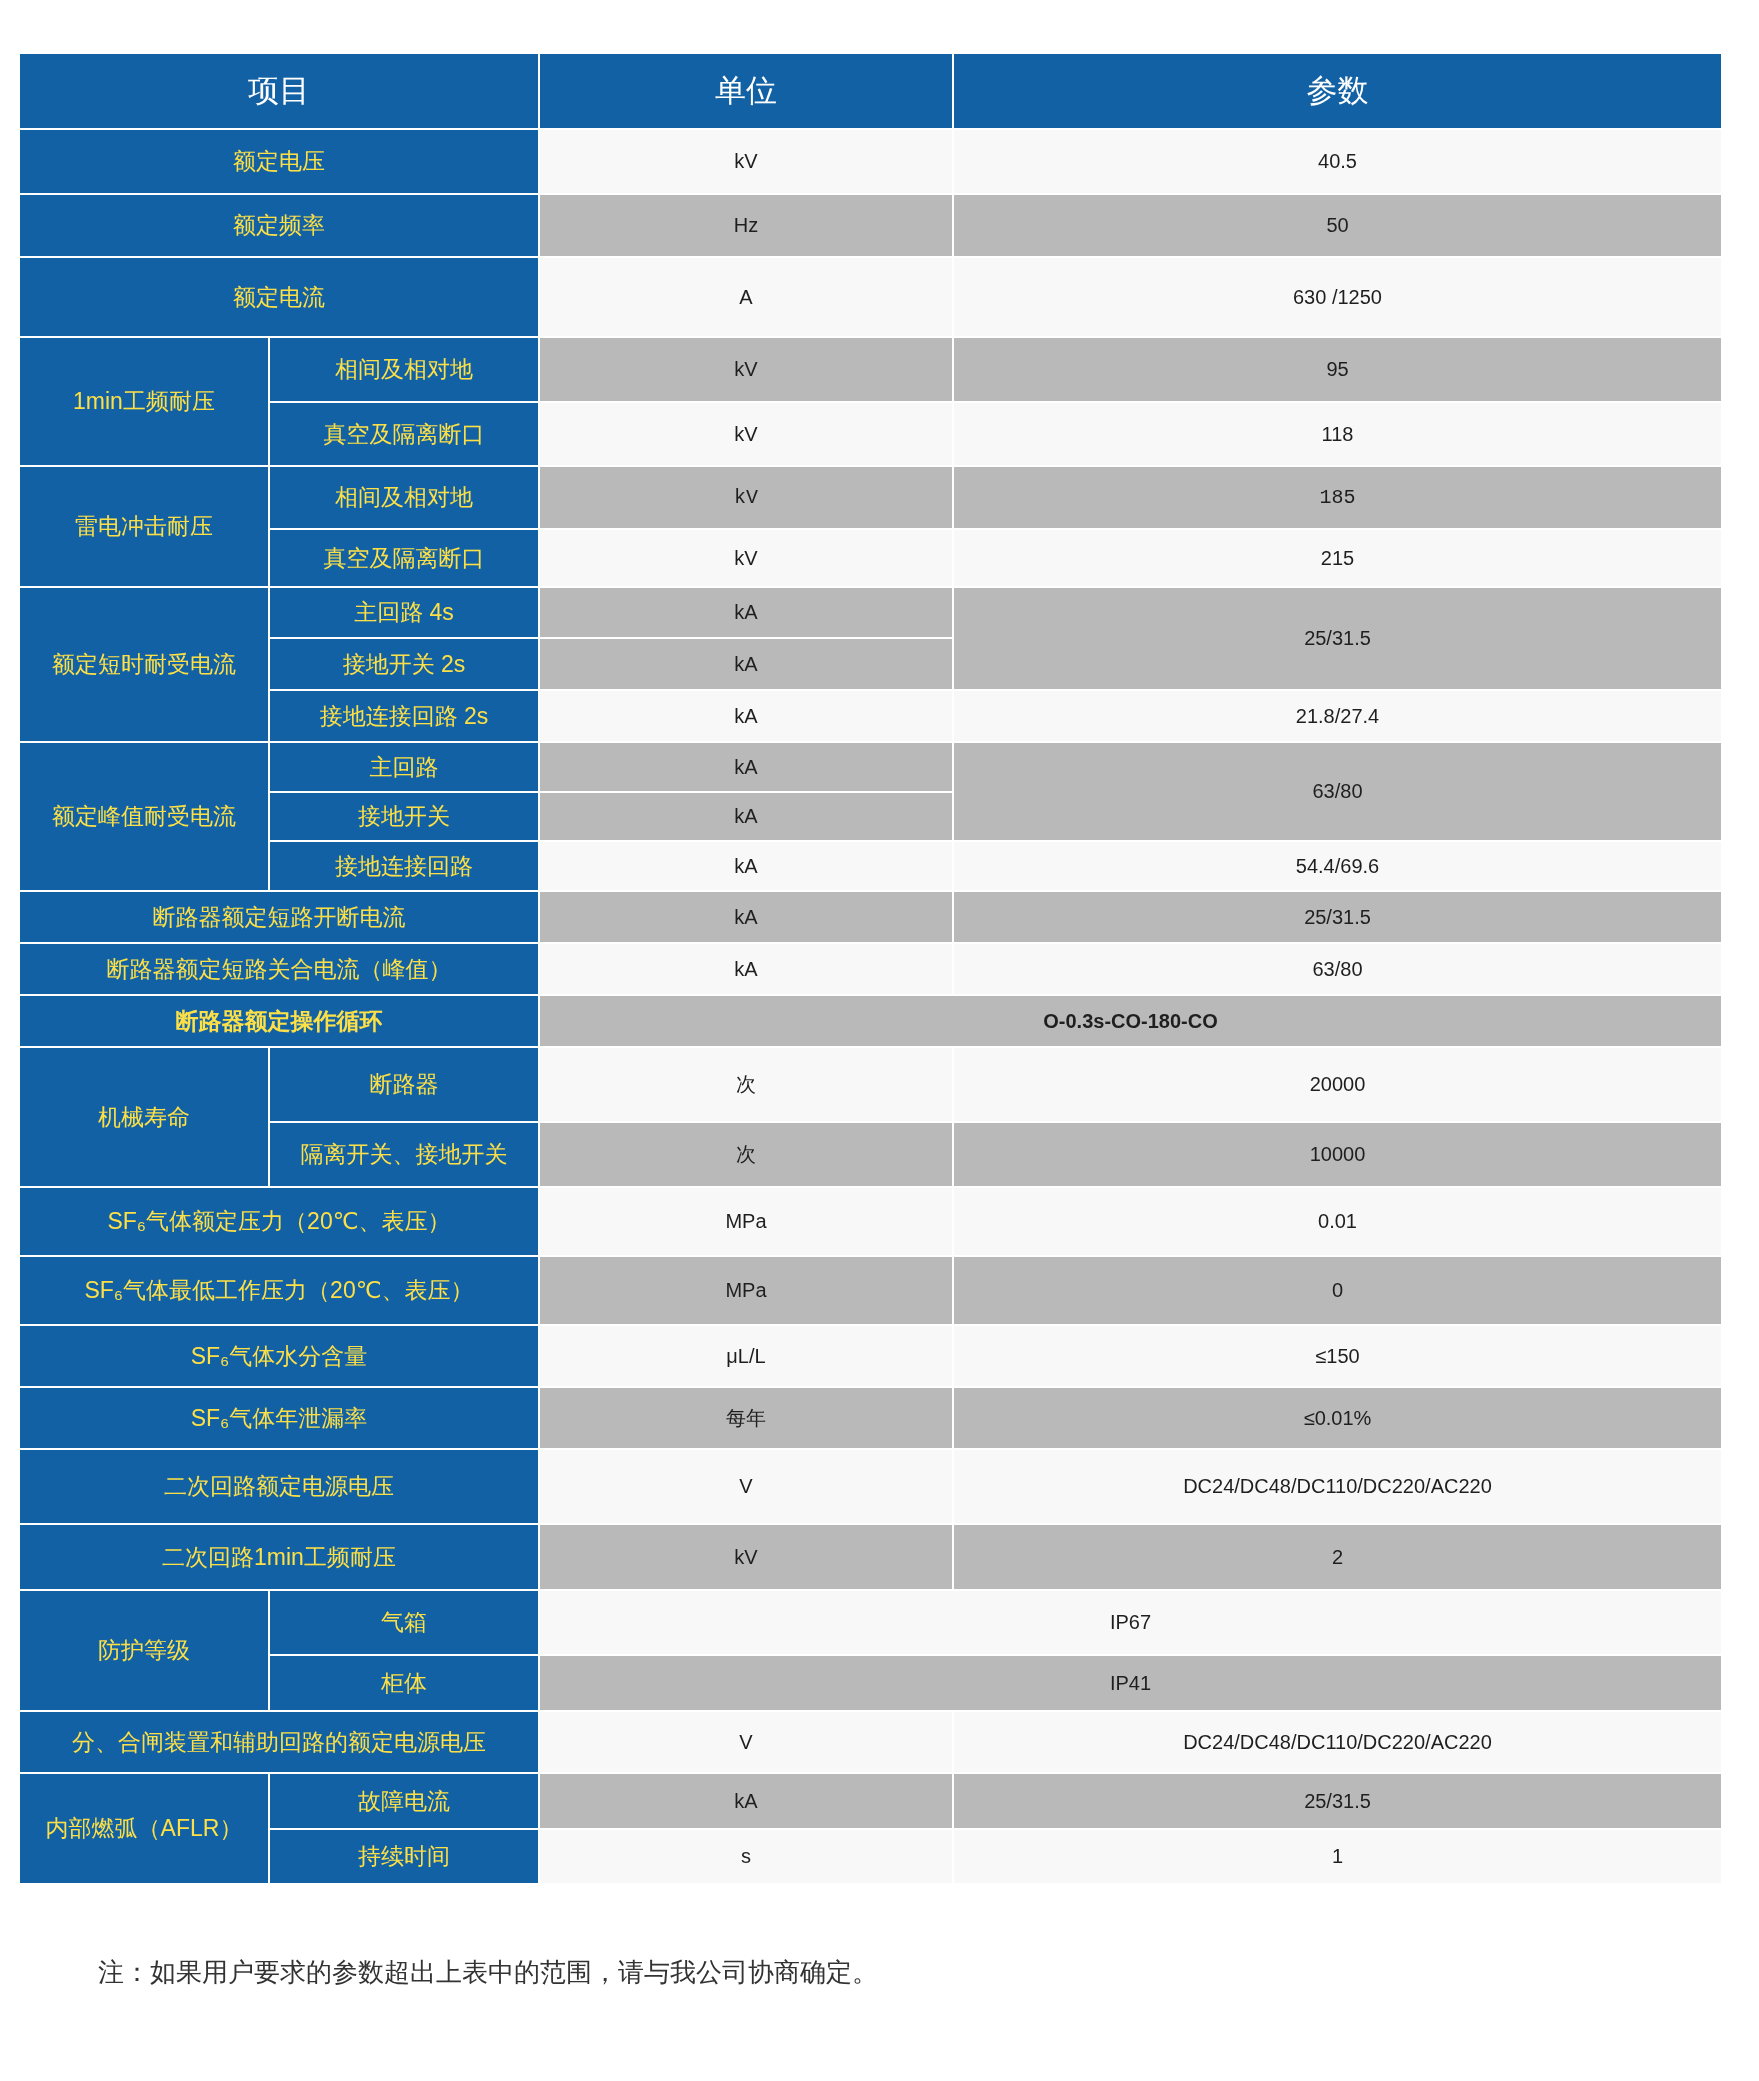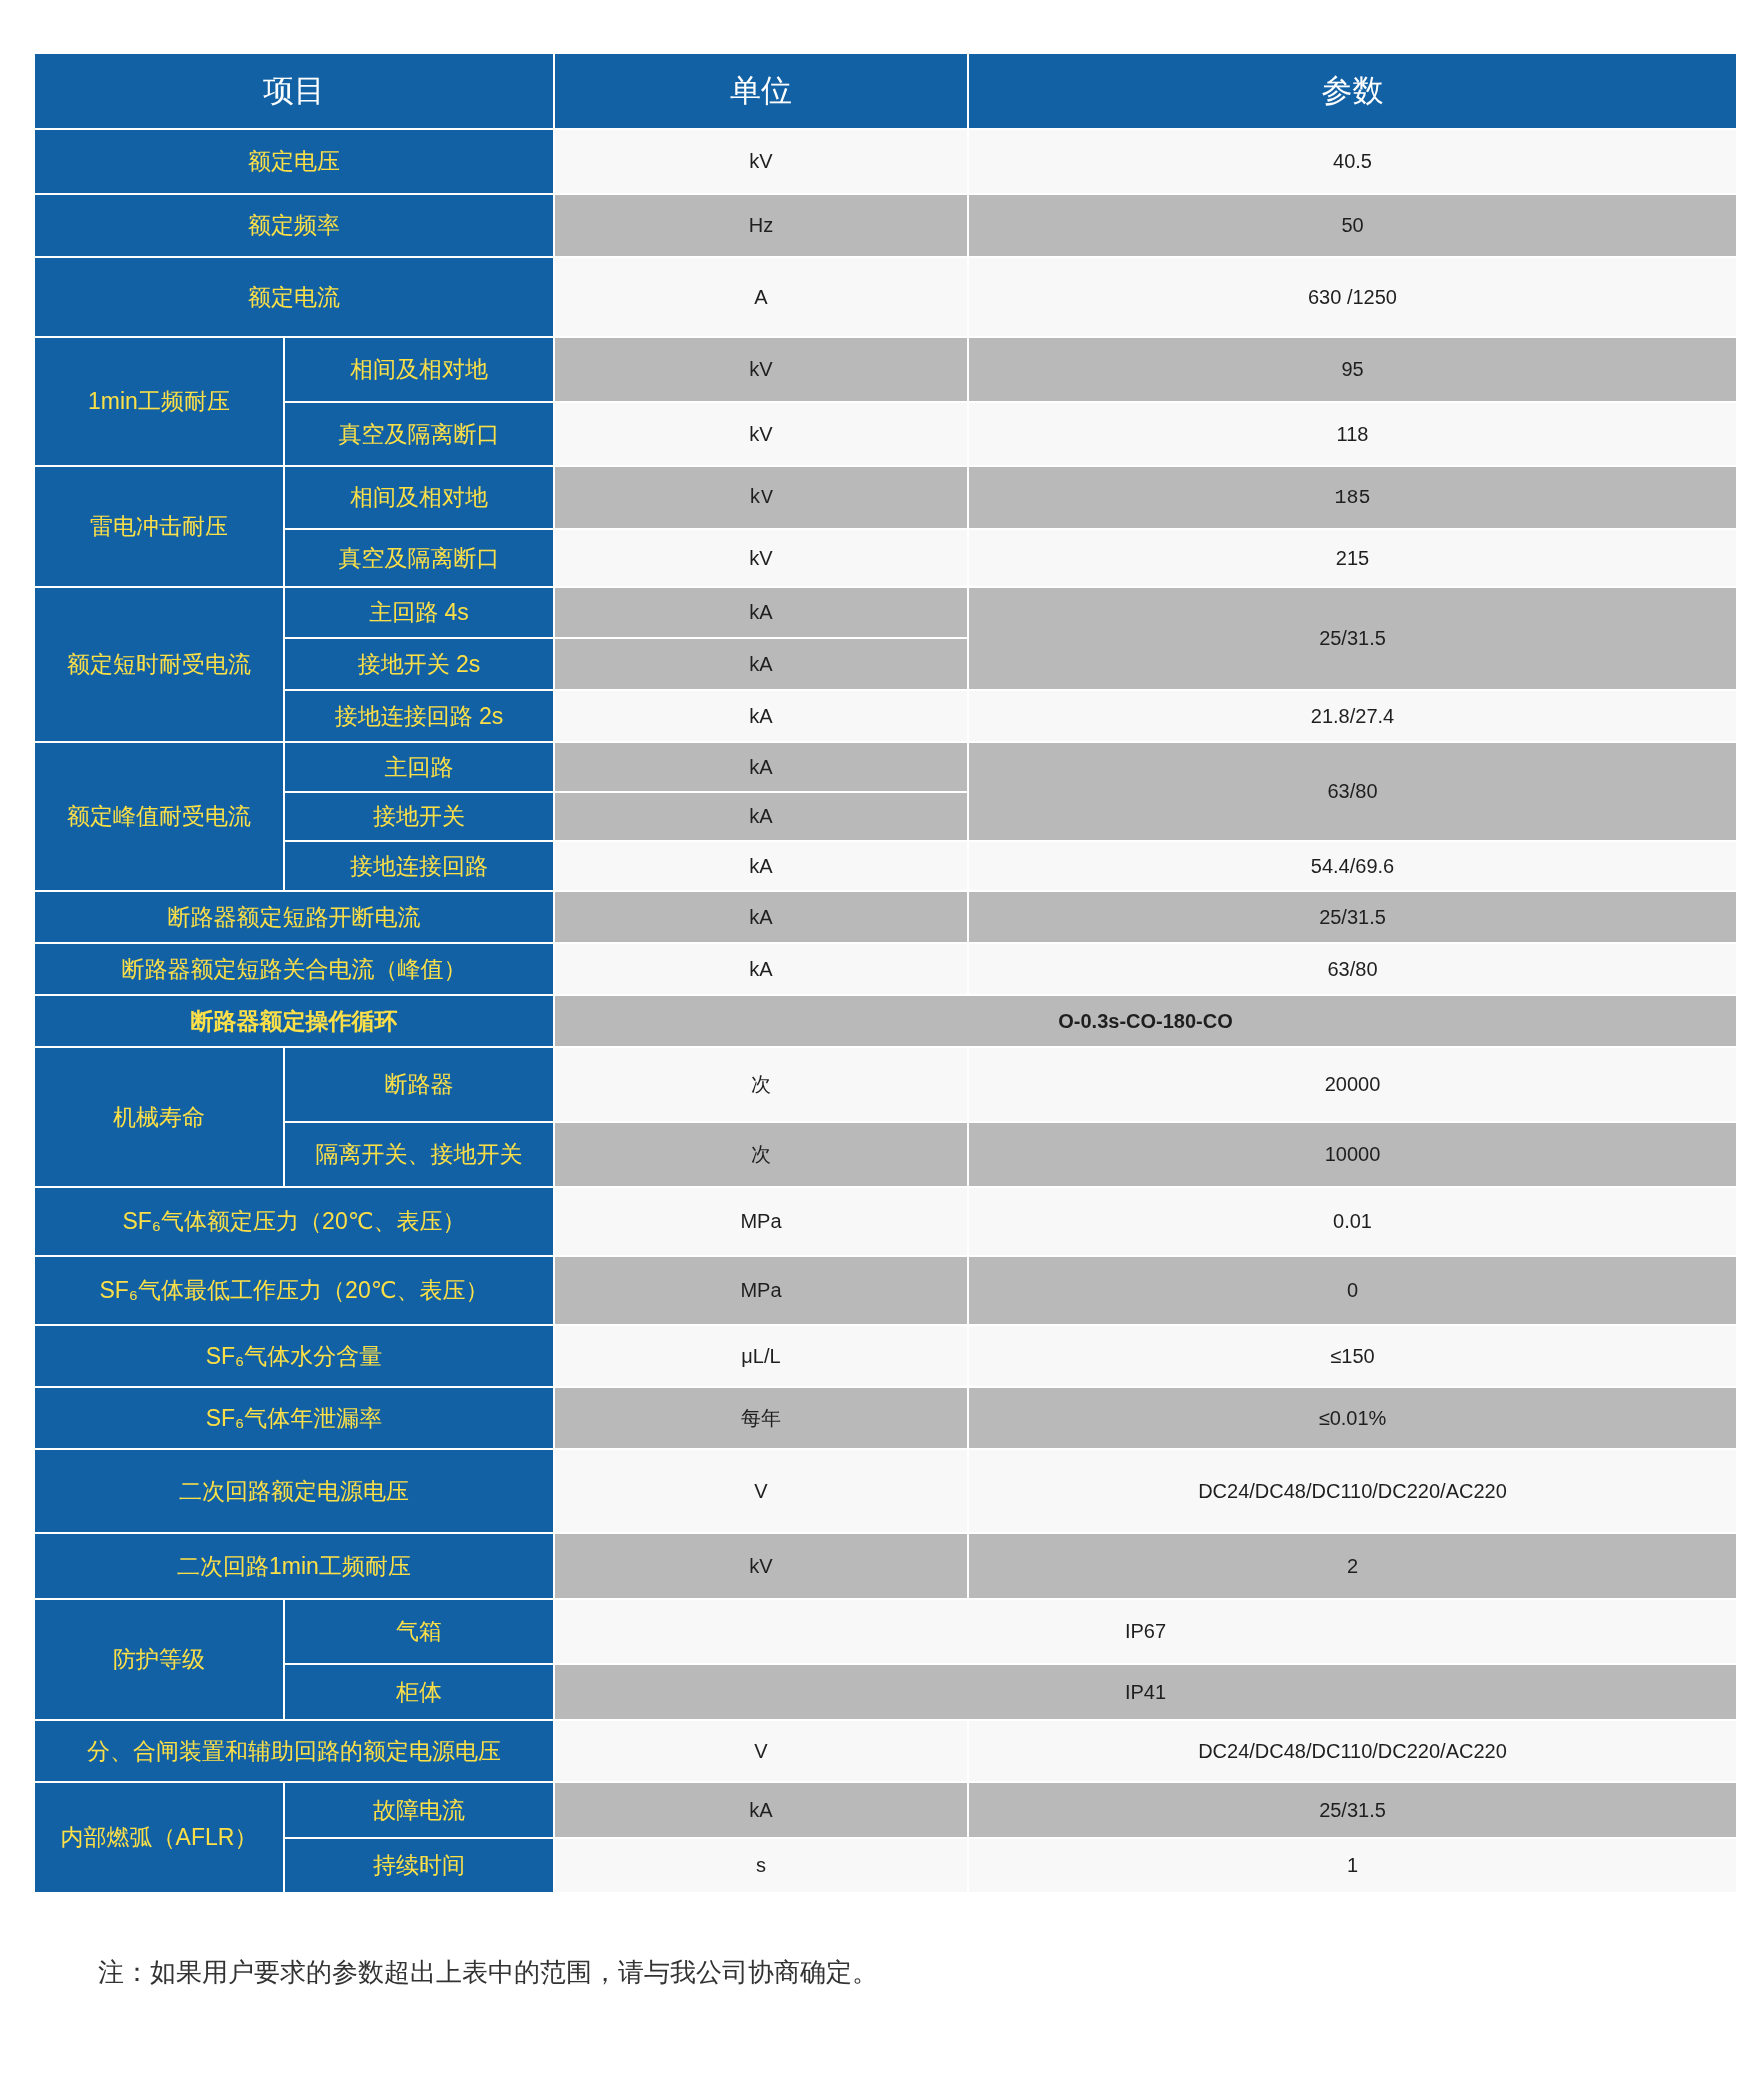--- a/index.html
+++ b/index.html
@@ -12,21 +12,21 @@
     font-family: "Liberation Sans", "DejaVu Sans", sans-serif;
   }
   :root {
     --blue: #1261a4;
     --gray: #b9b9b9;
     --light: #f8f8f8;
     --cell-text: #1f1f1f;
   }
   table.spec-table {
     position: absolute;
-    left: 33px;
+    left: 18px;
     top: 52px;
     width: 1703px;
     border-collapse: collapse;
     table-layout: fixed;
   }
   table.spec-table th,
   table.spec-table td {
     border: 2.8px solid #ffffff;
     text-align: center;
     vertical-align: middle;
@@ -183,21 +183,21 @@
       <tr style="height: 62px;">
         <td colspan="2" class="cell-item">SF₆气体水分含量</td>
         <td class="cell-unit bgL">μL/L</td>
         <td class="cell-param bgL">≤150</td>
       </tr>
       <tr style="height: 62px;">
         <td colspan="2" class="cell-item">SF₆气体年泄漏率</td>
         <td class="cell-unit bgG">每年</td>
         <td class="cell-param bgG">≤0.01%</td>
       </tr>
-      <tr style="height: 84px;">
+      <tr style="height: 75px;">
         <td colspan="2" class="cell-item">二次回路额定电源电压</td>
         <td class="cell-unit bgL">V</td>
         <td class="cell-param bgL">DC24/DC48/DC110/DC220/AC220</td>
       </tr>
       <tr style="height: 66px;">
         <td colspan="2" class="cell-item">二次回路1min工频耐压</td>
         <td class="cell-unit bgG">kV</td>
         <td class="cell-param bgG">2</td>
       </tr>
       <tr style="height: 65px;">

